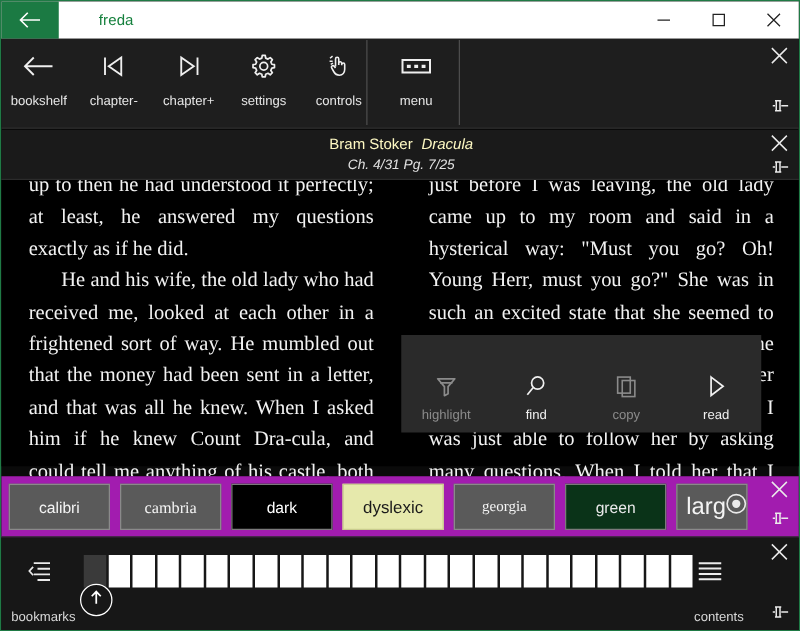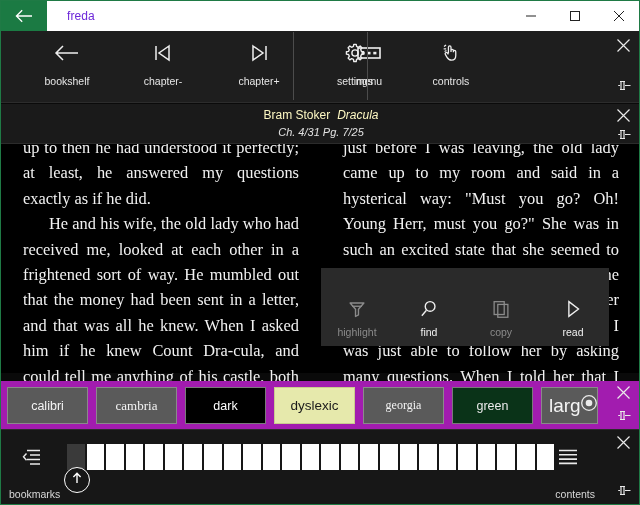--- a/index.html
+++ b/index.html
@@ -40,23 +40,23 @@
     display: flex;
     align-items: center;
     justify-content: center;
     cursor: default;
   }
   .tb-back svg { display:block; }
   .tb-title {
     flex: 1;
     display: flex;
     align-items: center;
-    padding-left: 20px;
+    padding-left: 32px;
     font-size: 12px;
-    color: #6d28d9;
+    color: #15803d;
     letter-spacing: .1px;
   }
   .tb-btns { display: flex; align-items: stretch; }
   .tb-btn {
     width: 44px;
     display: flex;
     align-items: center;
     justify-content: center;
   }
   .tb-btn svg { display:block; }
@@ -80,21 +80,20 @@
   }
   .tool-group.g1 { left: 0; }
   .tool-group.g2 { left: 302px; }
   .tool-item {
     width: 60px;
     height: 72px;
     display: flex;
     flex-direction: column;
     align-items: center;
     cursor: default;
-    margin-left: 36px;
   }
   .tool-item .ticon {
     height: 44px;
     display: flex;
     align-items: center;
     justify-content: center;
   }
   .tool-item .tlabel {
     font-size: 10.5px;
     color: #e6e6e6;

